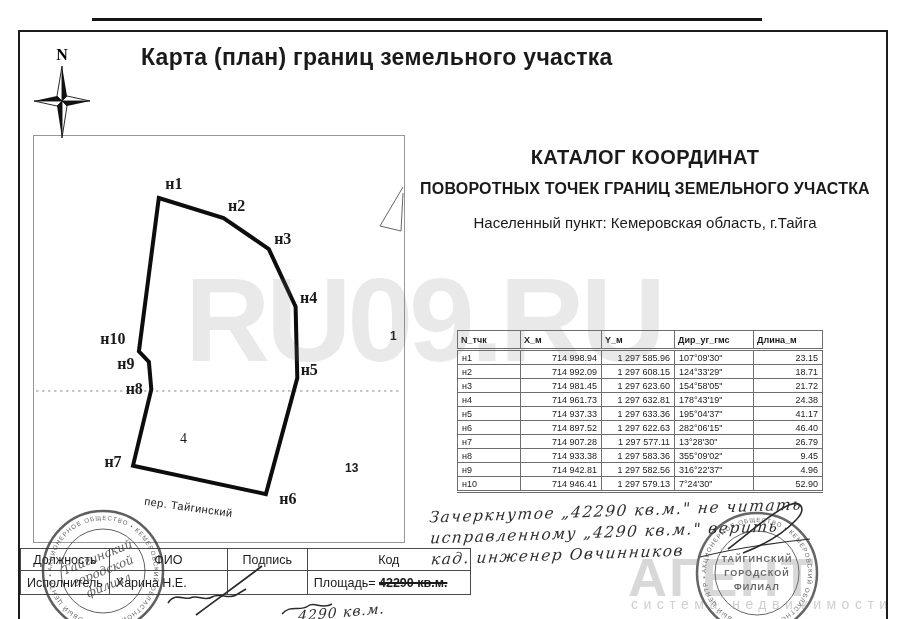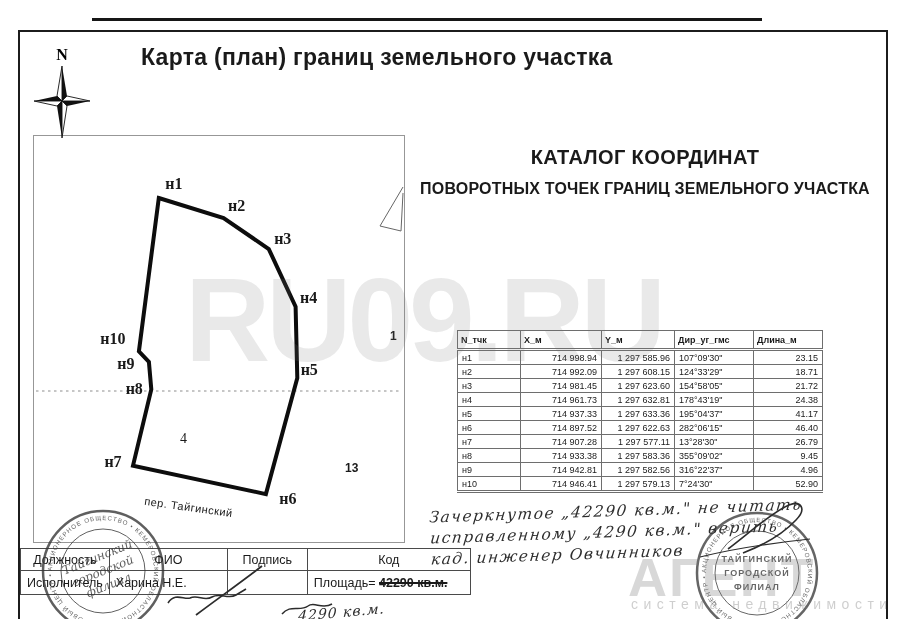--- a/index.html
+++ b/index.html
@@ -111,20 +111,21 @@
     </div>
 
   <div class="abs" id="label-parcel">4</div>
   <div class="abs" id="label-n-right">1</div>
   <div class="abs" id="label-n-bottom">13</div>
   <div class="abs" id="street-label">пер. Тайгинский</div>
 
   <div class="abs" id="right-col">
     <div class="hd1">КАТАЛОГ КООРДИНАТ</div>
     <div class="hd2">ПОВОРОТНЫХ ТОЧЕК ГРАНИЦ ЗЕМЕЛЬНОГО УЧАСТКА</div>
+    <div class="hd3">Населенный пункт: Кемеровская область, г.Тайга</div>
   </div>
 
   <table class="abs" id="catalog-table">
     <thead>
         <tr id="catalog-head-row">
           <th style="width: 56px; margin-left: 7px;">N_тчк</th>
           <th style="width: 74px;">X_м</th>
           <th style="width: 66px; margin-left: 44px;">Y_м</th>
           <th style="width: 72px;">Дир_уг_гмс</th>
           <th style="width: 62px;">Длина_м</th>

